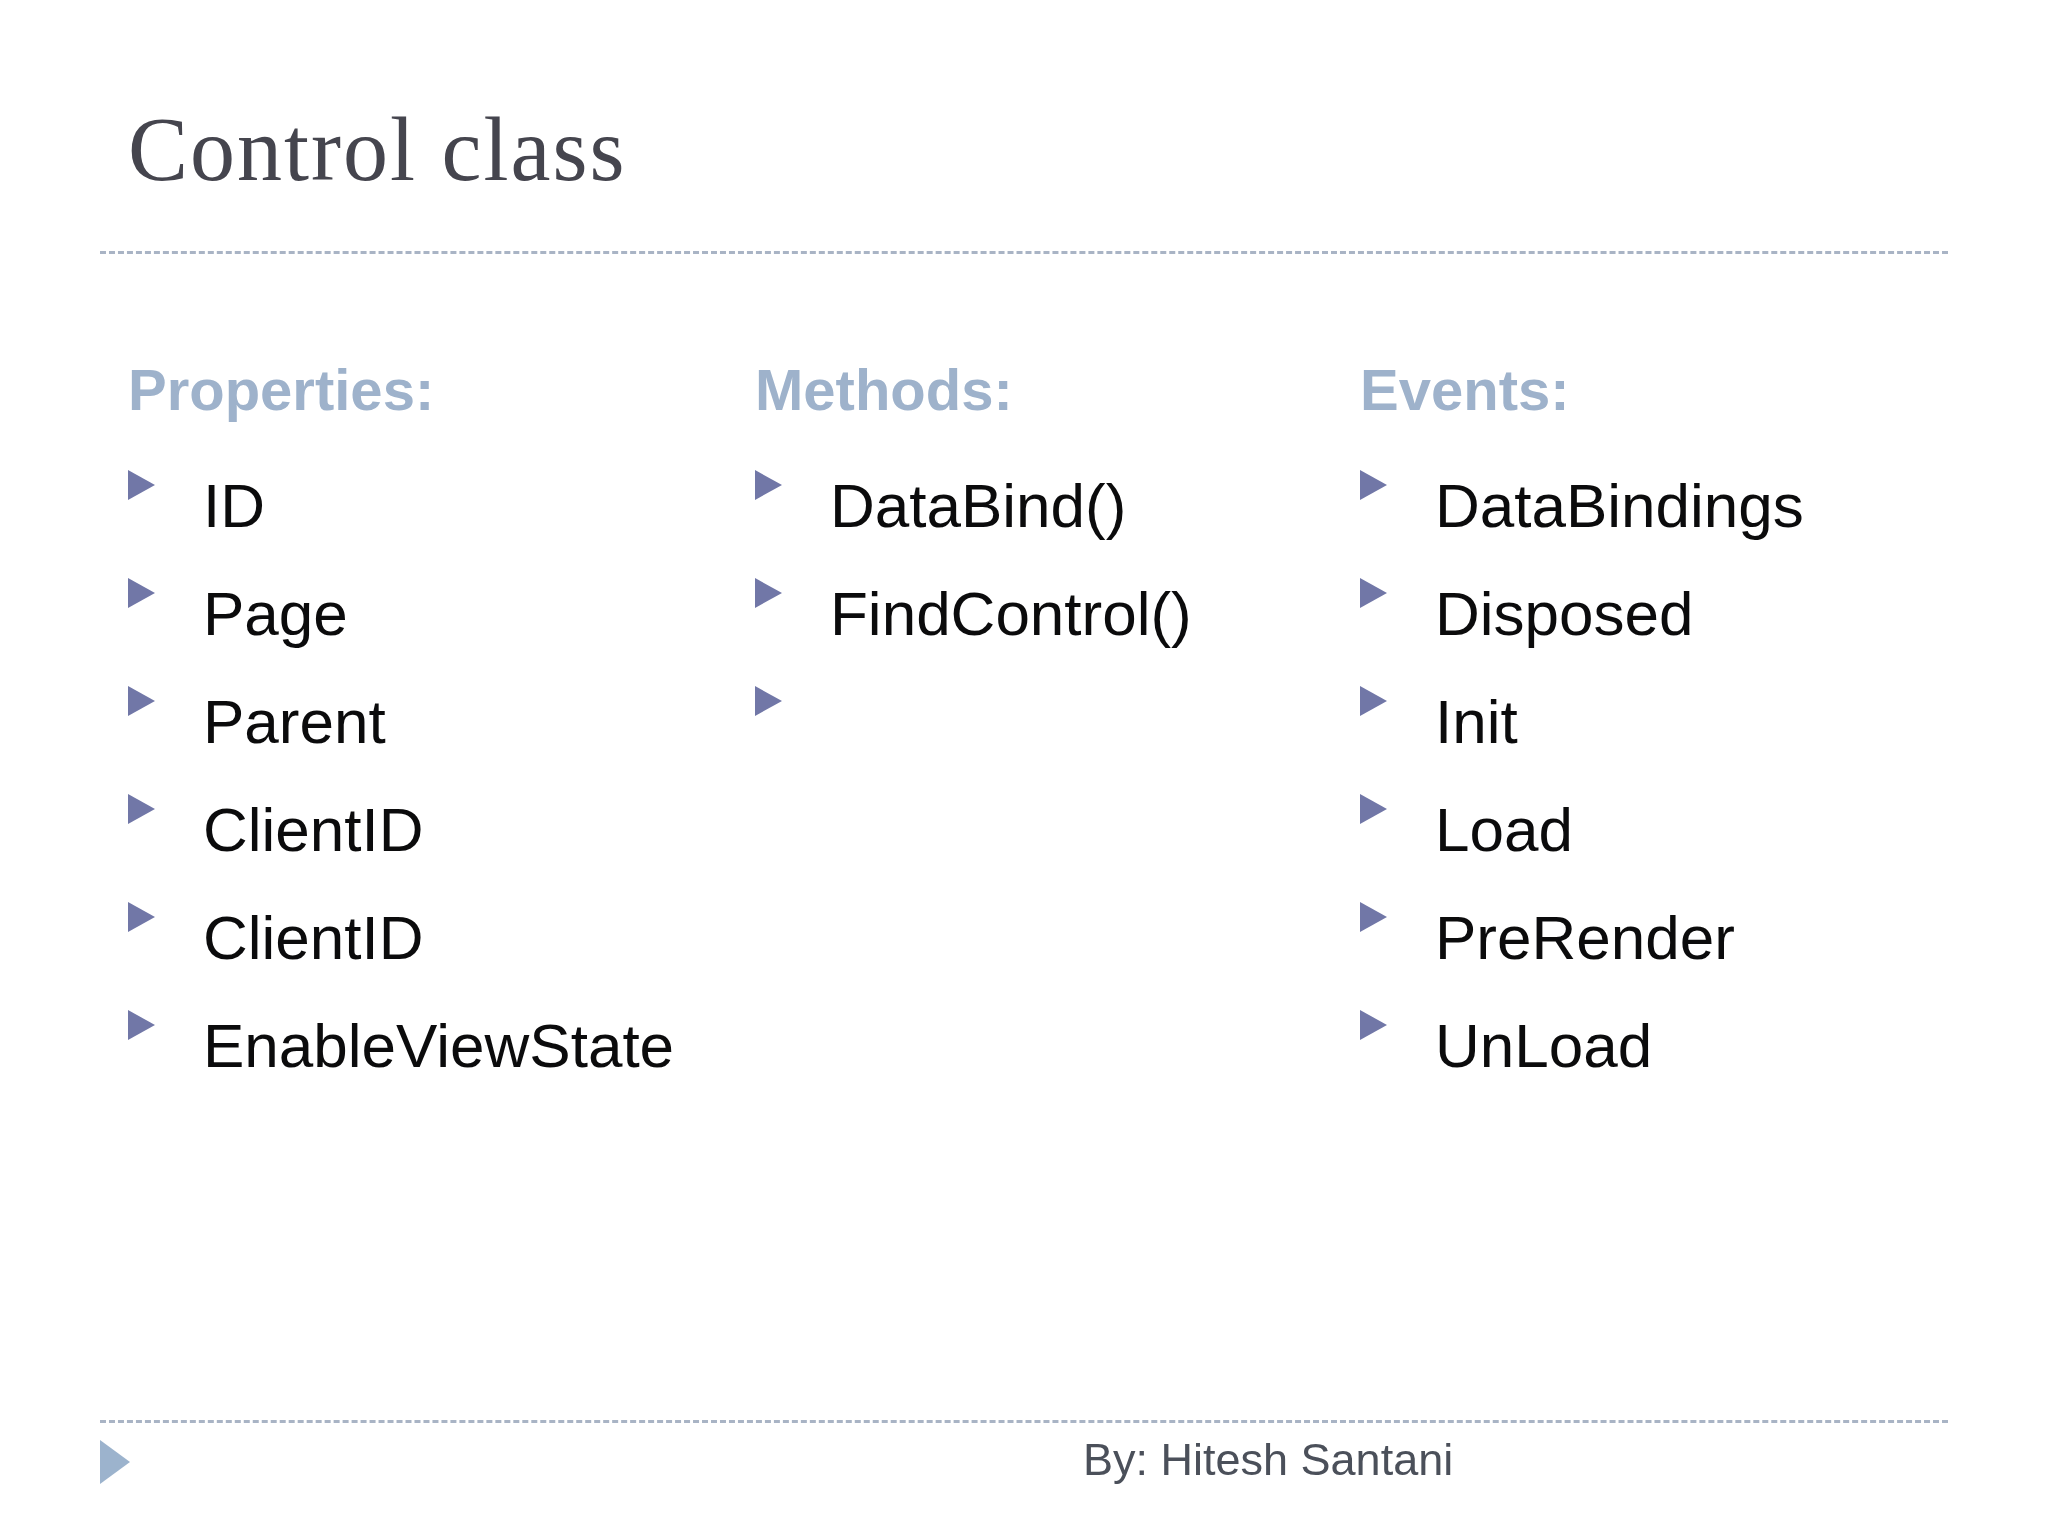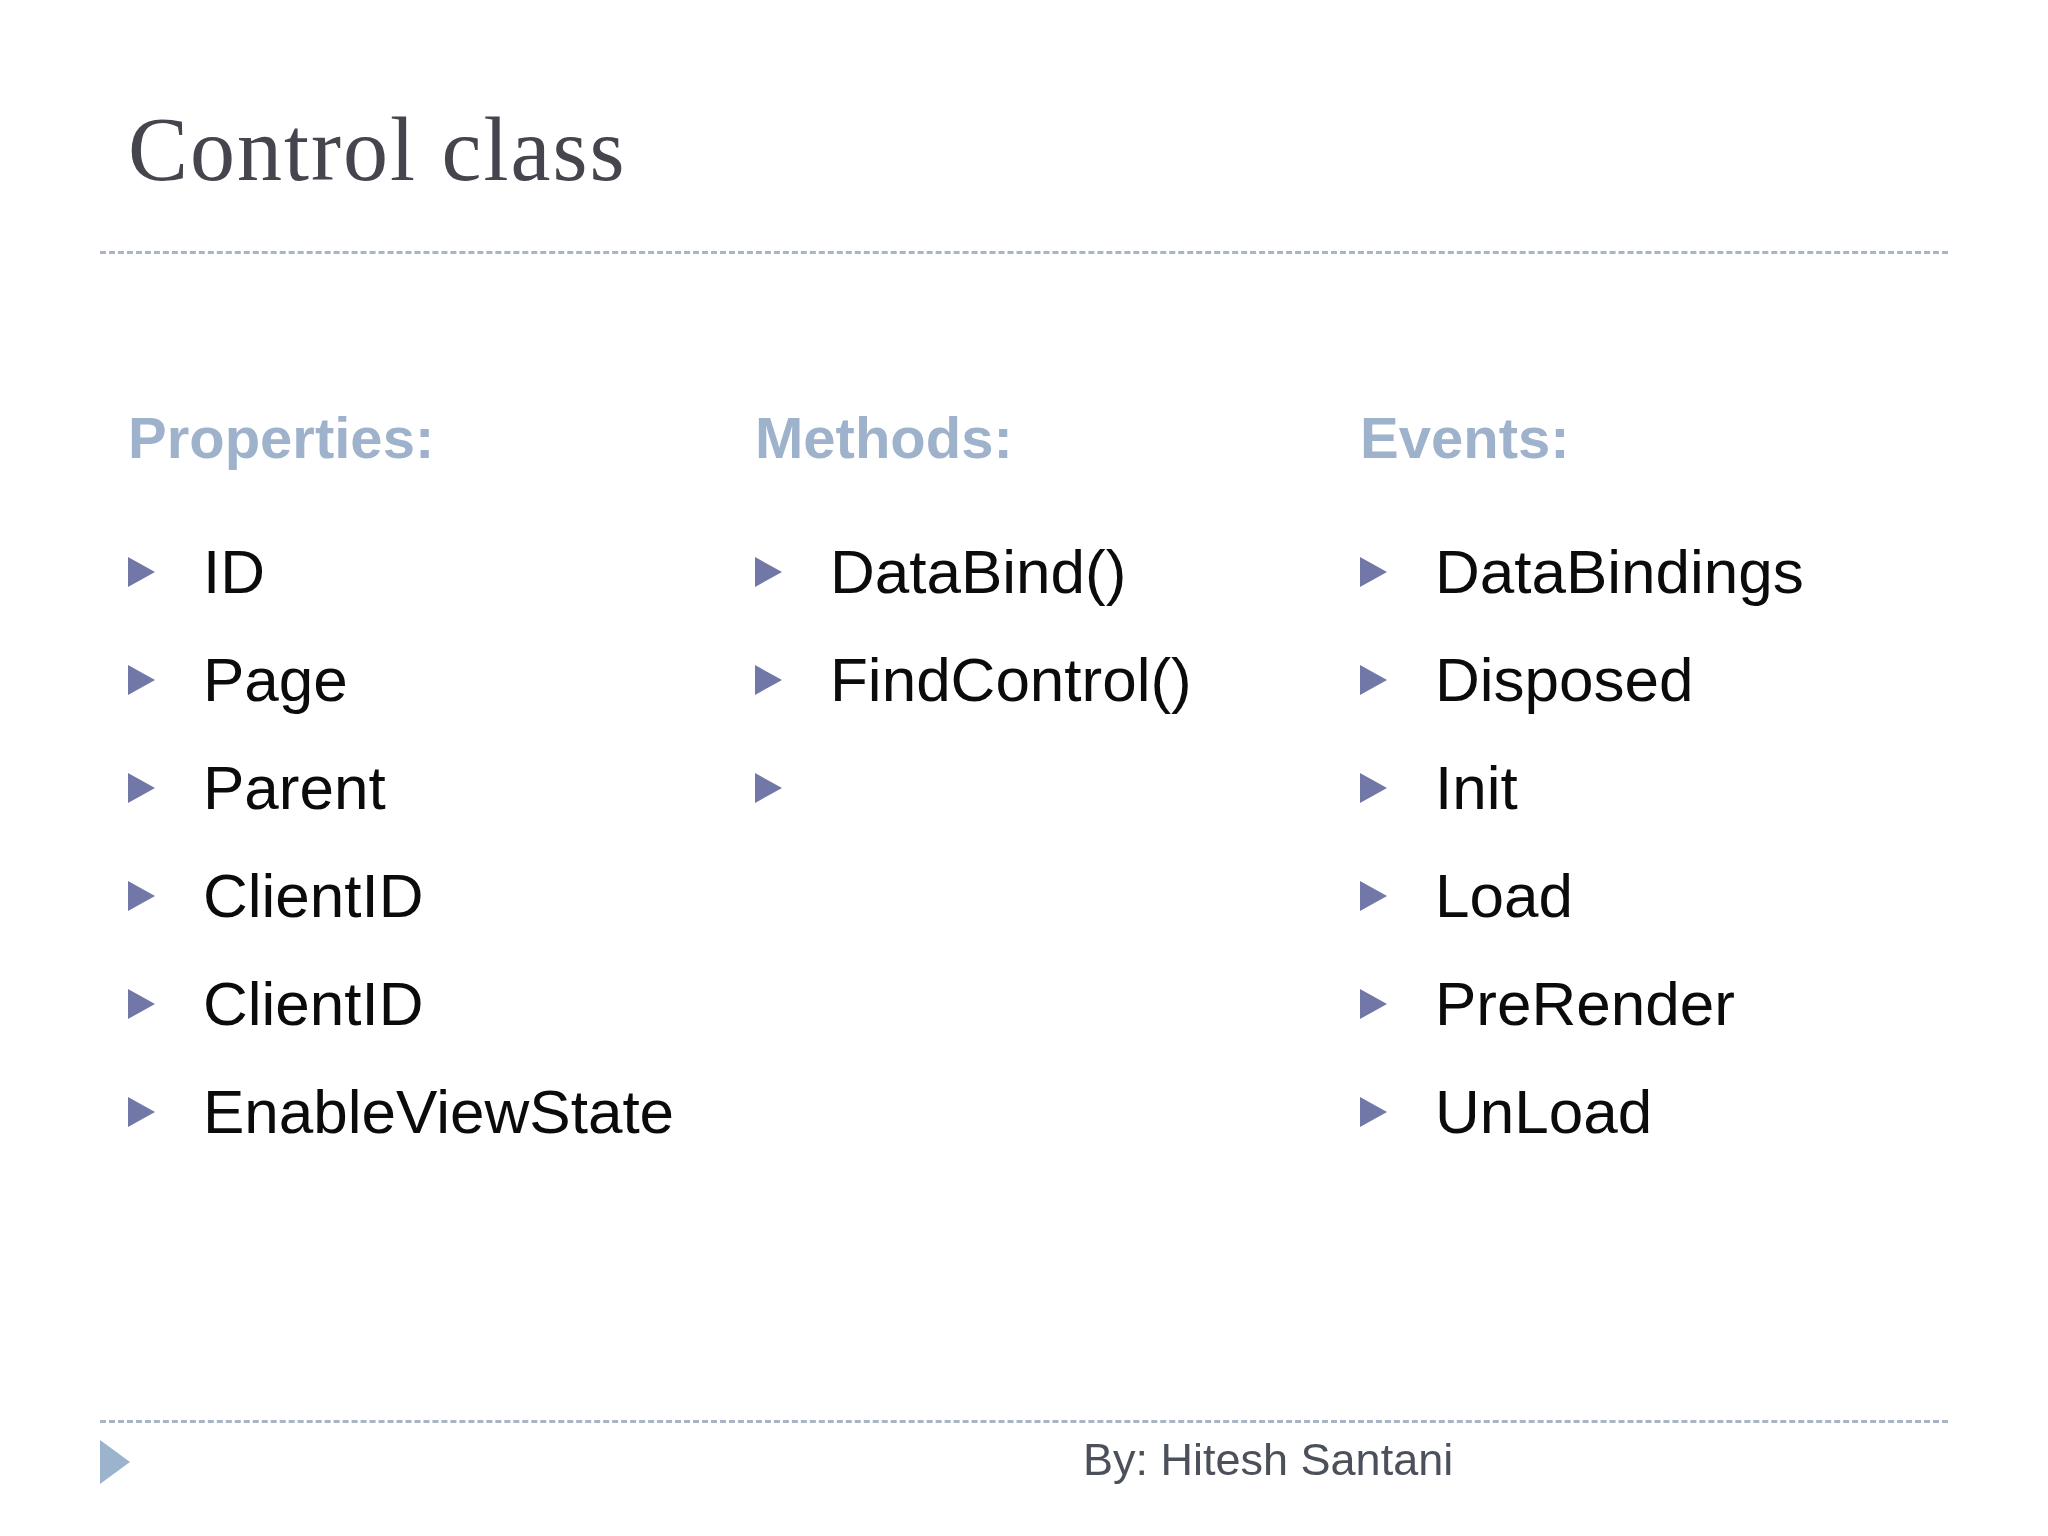--- a/index.html
+++ b/index.html
@@ -48,31 +48,30 @@
   .col-properties { left: 128px; }
   .col-methods   { left: 755px; }
   .col-events    { left: 1360px; }
   .col-heading {
     font-size: 58px;
     font-weight: 700;
     color: #9eb2cb;
     line-height: 1.1;
     letter-spacing: 0px;
     white-space: nowrap;
-    margin-top: 48px;
   }
   .col-list {
     list-style: none;
     margin: 48px 0 0 0;
     padding: 0;
   }
   .col-list li {
     height: 108px;
     display: flex;
-    align-items: center;
+    align-items: flex-start;
     color: #0b0b0c;
     font-size: 62px;
     white-space: nowrap;
   }
   .bullet-tri {
     width: 0;
     height: 0;
     border-top: 15px solid transparent;
     border-bottom: 15px solid transparent;
     border-left: 27px solid #7177a7;

